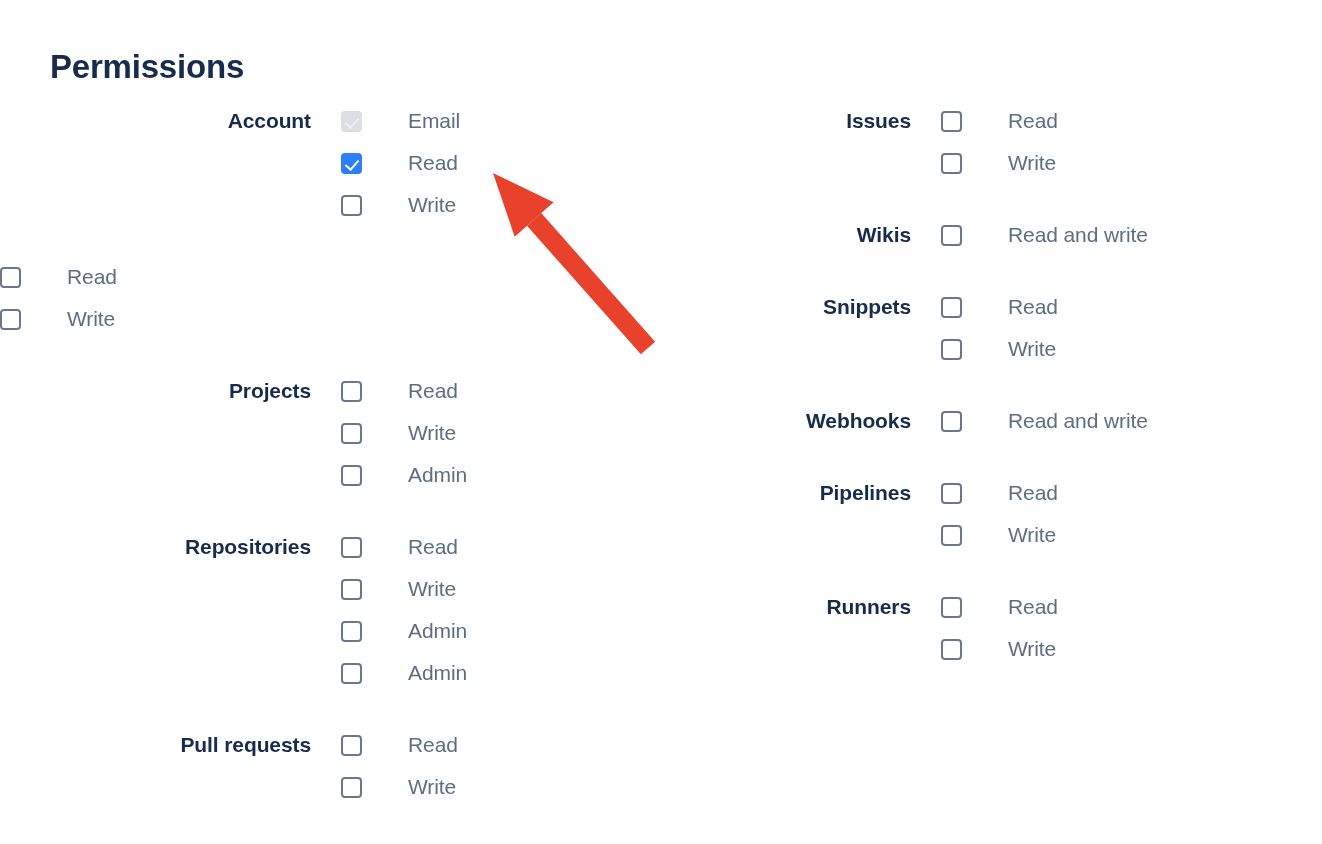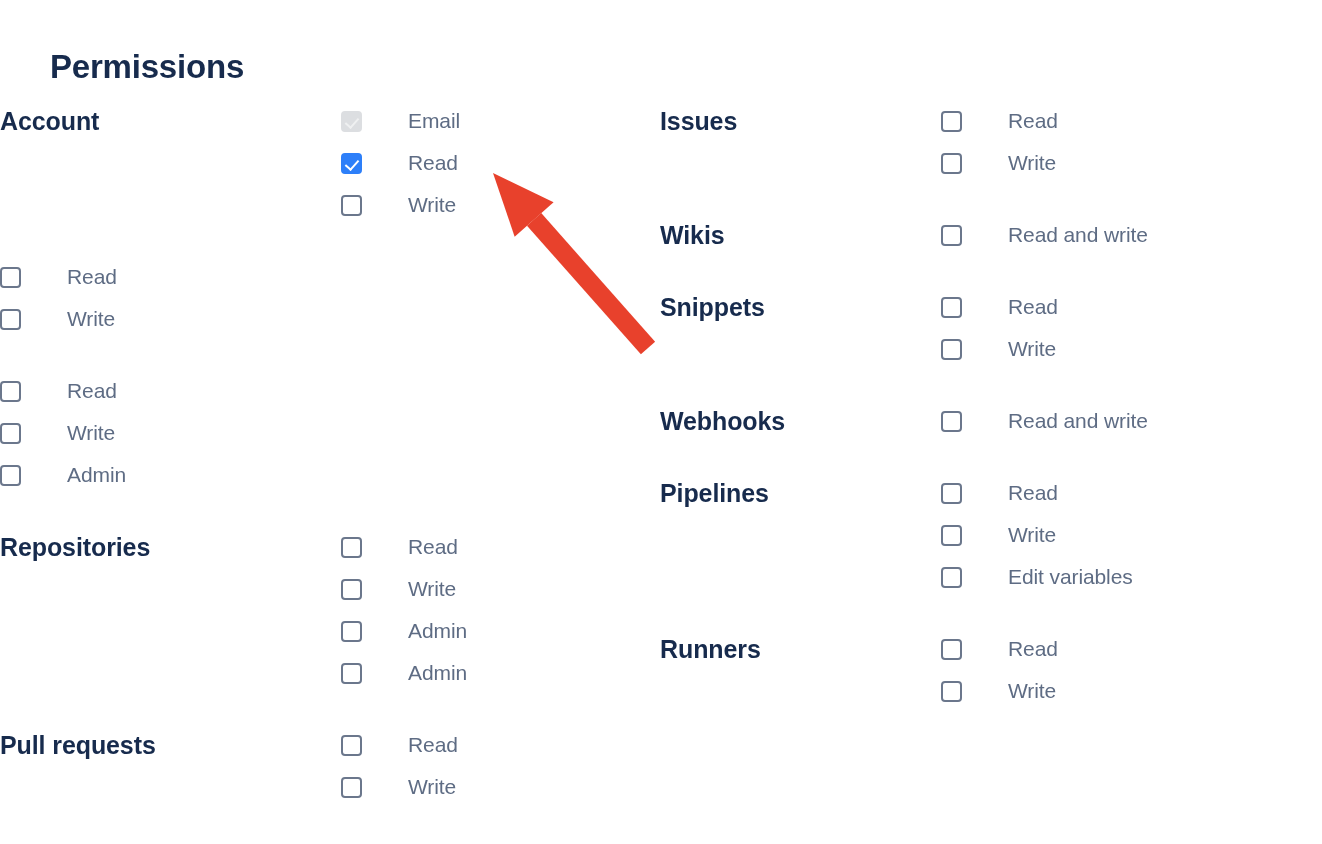--- a/index.html
+++ b/index.html
@@ -44,21 +44,22 @@
   
   .perm-group {
     display: flex;
     align-items: flex-start;
     margin-bottom: 30px;
   }
   .perm-column.left  .perm-group { padding-left: 0; }
 
   .group-label {
     flex: 0 0 auto;
-    font-size: 25px;
+    text-align: right;
+    font-size: 21px;
     font-weight: bold;
     color: #172b4d;
     line-height: 42px;
     letter-spacing: -0.1px;
     padding-right: 30px;
     box-sizing: border-box;
     white-space: normal;
   }
   .perm-column.left  .group-label { width: 341px; }
   .perm-column.right .group-label { width: 281px; }
@@ -159,20 +160,21 @@
             <span class="checkbox"></span>
             <span class="option-label">Read</span>
           </div>
           <div class="option-row">
             <span class="checkbox"></span>
             <span class="option-label">Write</span>
           </div>
         </div>
       </div>
       <div class="perm-group">
+        <div class="group-label">Projects</div>
         <div class="group-options">
           <div class="option-row">
             <span class="checkbox"></span>
             <span class="option-label">Read</span>
           </div>
           <div class="option-row">
             <span class="checkbox"></span>
             <span class="option-label">Write</span>
           </div>
           <div class="option-row">
@@ -264,24 +266,20 @@
       <div class="perm-group">
         <div class="group-label">Pipelines</div>
         <div class="group-options">
           <div class="option-row">
             <span class="checkbox"></span>
             <span class="option-label">Read</span>
           </div>
           <div class="option-row">
             <span class="checkbox"></span>
             <span class="option-label">Write</span>
-          </div>
-          <div class="option-row">
-            <span class="checkbox"></span>
-            <span class="option-label">Edit variables</span>
           </div>
         </div>
       </div>
       <div class="perm-group">
         <div class="group-label">Runners</div>
         <div class="group-options">
           <div class="option-row">
             <span class="checkbox"></span>
             <span class="option-label">Read</span>
           </div>

